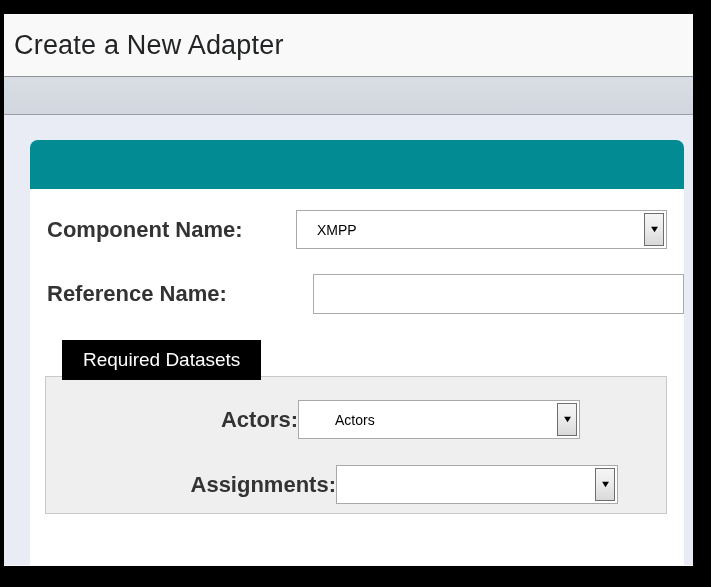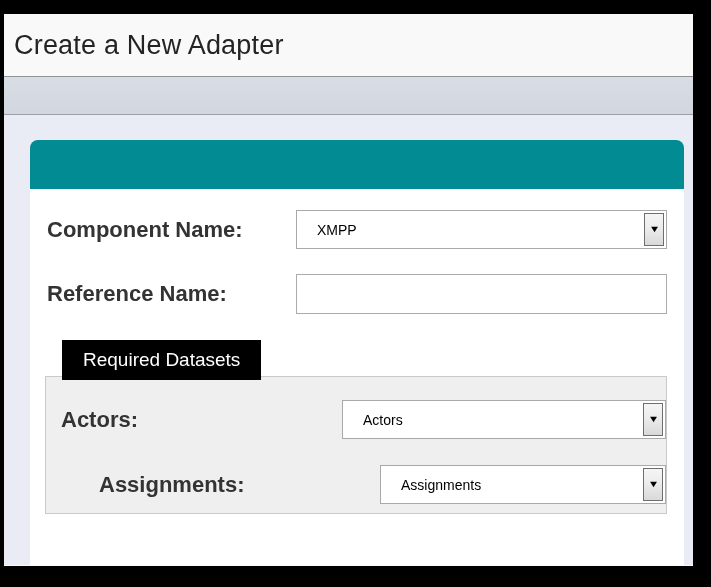--- a/index.html
+++ b/index.html
@@ -58,33 +58,33 @@
     display: flex;
     align-items: center;
     padding-left: 17px;
   }
   .row .label {
     font-size: 22px;
     font-weight: 700;
     color: #333333;
   }
   .row-outer .label { width: 249px; flex: 0 0 249px; }
-  .row-reference { margin-top: 25px; }
+  .row-reference { margin-top: 25px; justify-content: space-between; }
   .row-enabled { margin-top: 34px; height: 17px; }
   .select {
     position: relative;
     height: 39px;
     background: #ffffff;
     border: 1px solid #a9a9a9;
     display: flex;
     align-items: center;
     cursor: default;
   }
   .select-wide { width: 371px; }
-  .select-inner { width: 350px; }
+  .select-inner { width: 282px; padding-left: 16px; }
   .select .value {
     padding-left: 20px;
     font-size: 14px;
     color: #000000;
     white-space: nowrap;
   }
   .arrow-btn {
     position: absolute;
     right: 2px; top: 2px;
     width: 20px; height: 33px;
@@ -115,33 +115,34 @@
     border: 1px solid #8d8d8d;
     background: linear-gradient(135deg, #d8dadd 0%, #eef0f2 45%, #fdfdfd 100%);
   }
   .fieldset {
     position: relative;
     margin: 62px 0 0 15px;
     width: 622px;
     height: 138px;
     background: #efefef;
     border: 1px solid #c9c9c9;
+    text-align: right;
   }
   .legend {
     position: absolute;
     top: -37px; left: 16px;
     height: 40px;
     background: #000000;
     color: #ffffff;
     font-size: 19px;
     line-height: 40px;
     padding: 0 21px;
     white-space: nowrap;
   }
-  .fieldset .row { padding-left: 15px; gap: 44px; }
+  .fieldset .row { padding-left: 15px; }
   .fieldset .row .label { width: 237px; flex: 0 0 237px; }
   .row-actors { margin-top: 23px; }
   .row-assignments { margin-top: 26px; margin-left: 38px; }
 </style>
 </head>
 <body>
 
 <div class="frame">
 
   <div class="title-bar">
@@ -180,21 +181,20 @@
               <span class="value">Actors</span>
               <span class="arrow-btn">
                 <span class="glyph">▼</span>
               </span>
             </div>
           </div>
 
           <div class="row row-assignments">
             <span class="label">Assignments:</span>
             <div class="select select-inner">
-              <span class="value">Assignments</span>
               <span class="arrow-btn">
                 <span class="glyph">▼</span>
               </span>
             </div>
           </div>
 
         </div>
 
       </div>
     </div>

